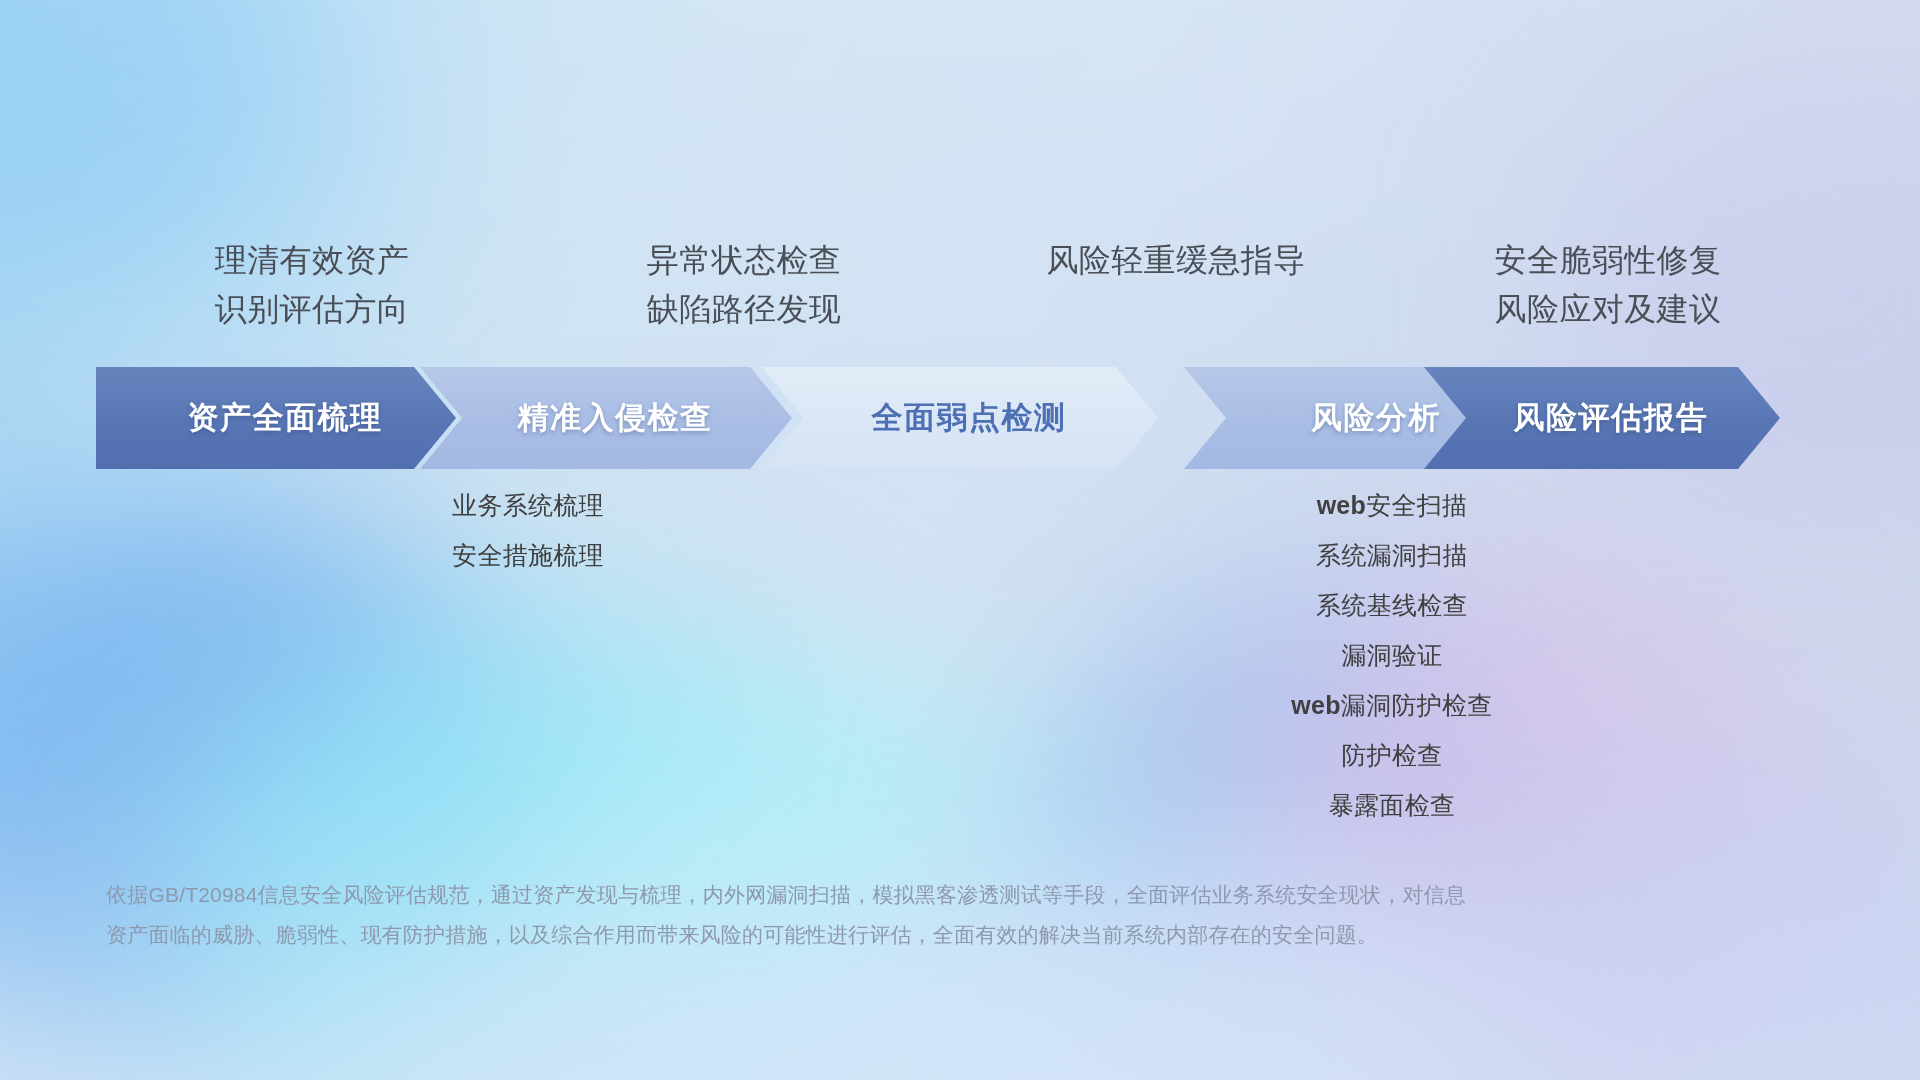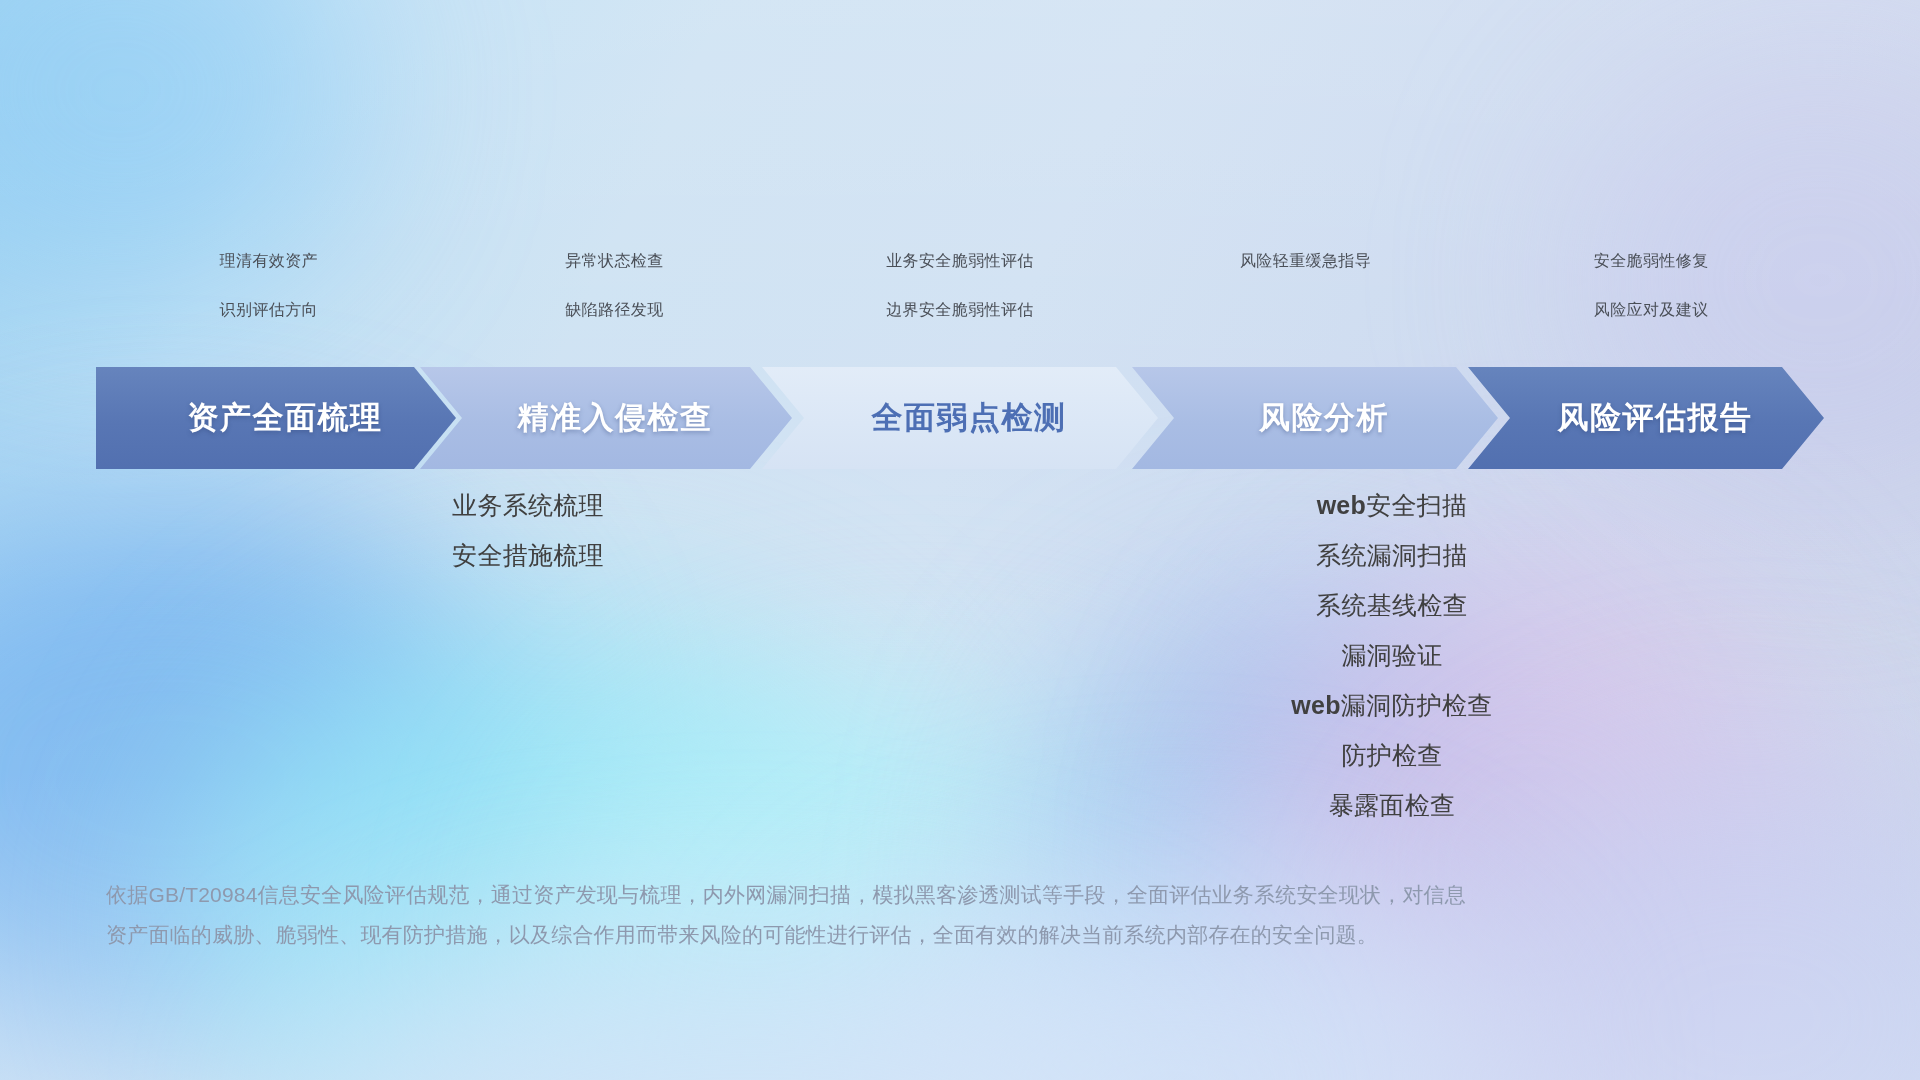--- a/index.html
+++ b/index.html
@@ -53,21 +53,21 @@
     position: absolute;
     left: 96px;
     width: 1728px;
     display: flex;
   }
   .col { flex: 1 1 0; display: flex; flex-direction: column; align-items: center; }
 
   
   .row-top { top: 236px; }
   .cap {
-    font-size: 16px;
+    font-size: 32px;
     line-height: 49px;
     color: #4a4f57;
     letter-spacing: .4px;
     white-space: nowrap;
   }
 
   
   .band {
     position: absolute;
     left: 96px;
@@ -92,22 +92,22 @@
     font-weight: bold;
     letter-spacing: 1.5px;
     white-space: nowrap;
     width: 100%;
     text-align: center;
     padding-left: 18px;
   }
   .a1 { left: 0px;    width: 360px;  background: linear-gradient(180deg,#6684bd 0%, #5876b4 55%, #5270b0 100%); }
   .a2 { left: 324px;  width: 372px;  background: linear-gradient(180deg,#b7c7e9 0%, #a9bde4 55%, #a3b8e2 100%); }
   .a3 { left: 666px;  width: 396px;  background: linear-gradient(180deg,#e2ecf8 0%, #dbe7f6 55%, #d6e3f4 100%); }
-  .a4 { left: 1036px; width: 366px;  background: linear-gradient(180deg,#b7c7e9 0%, #a9bde4 55%, #a3b8e2 100%); }
-  .a5 { left: 1372px; width: 356px;  background: linear-gradient(180deg,#6684bd 0%, #5876b4 55%, #5270b0 100%); }
+  .a4 { left: 1088px; width: 366px;  background: linear-gradient(180deg,#b7c7e9 0%, #a9bde4 55%, #a3b8e2 100%); }
+  .a5 { left: 1328px; width: 356px;  background: linear-gradient(180deg,#6684bd 0%, #5876b4 55%, #5270b0 100%); }
 
   .lbl-white { color: #ffffff; text-shadow: 0 2px 4px rgba(40,60,110,.35); }
   .lbl-blue  { color: #4d6fb4; }
 
   
   .row-sub { top: 480px; align-items: flex-start; }
   .item {
     font-size: 25px;
     line-height: 50px;
     color: #404040;
@@ -150,24 +150,20 @@
   <div class="row row-top">
     <div class="col">
       <div class="cap">理清有效资产</div>
       <div class="cap">识别评估方向</div>
     </div>
     <div class="col">
       <div class="cap">异常状态检查</div>
       <div class="cap">缺陷路径发现</div>
     </div>
     <div class="col">
-      <div class="cap">业务安全脆弱性评估</div>
-      <div class="cap">边界安全脆弱性评估</div>
-    </div>
-    <div class="col">
       <div class="cap">风险轻重缓急指导</div>
     </div>
     <div class="col">
       <div class="cap">安全脆弱性修复</div>
       <div class="cap">风险应对及建议</div>
     </div>
   </div>
 
   <div class="band">
     <div class="arrow first a1">

